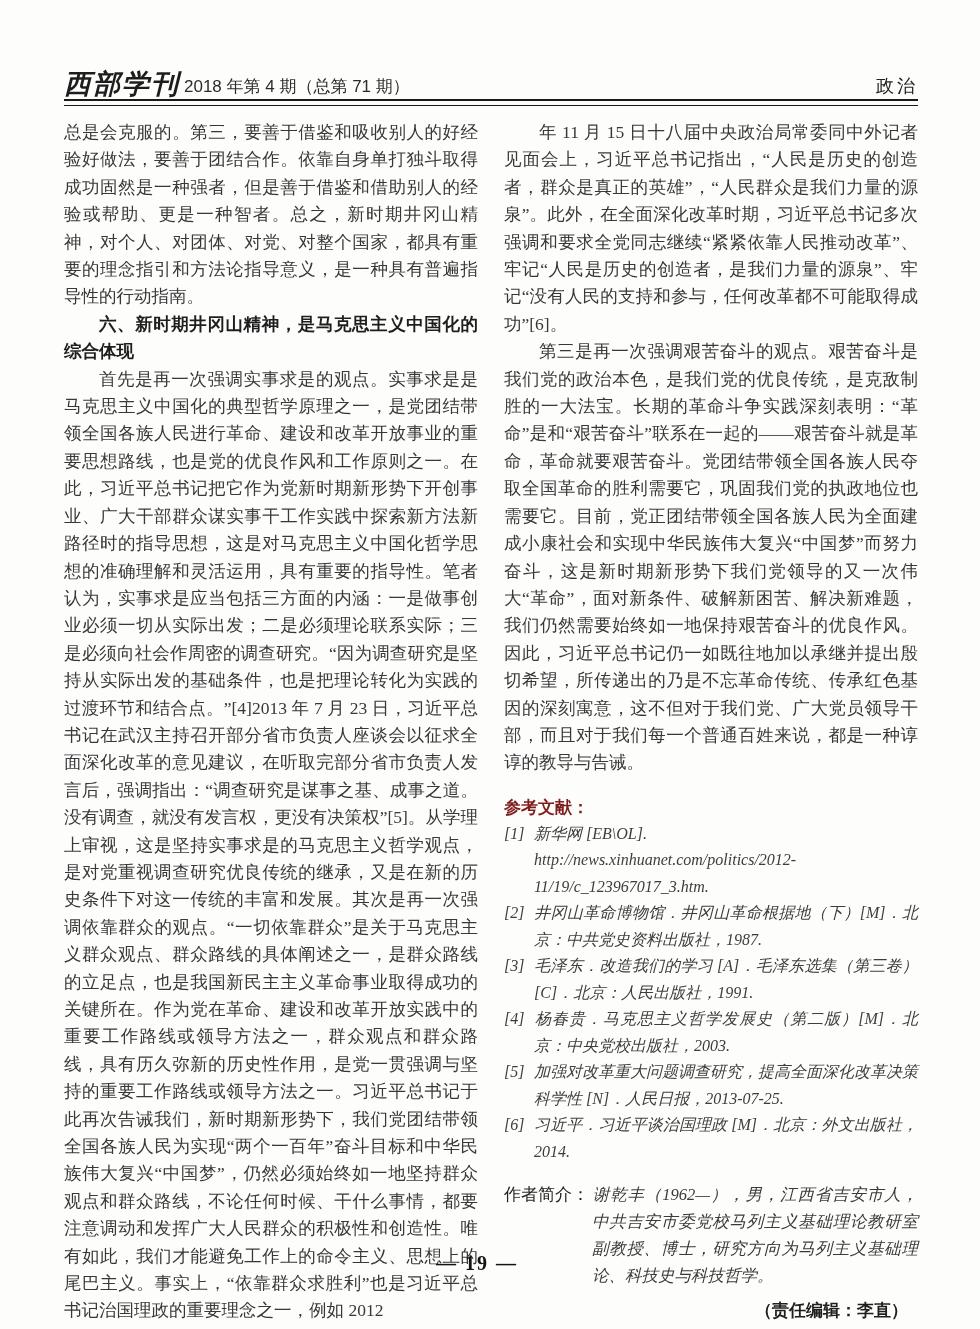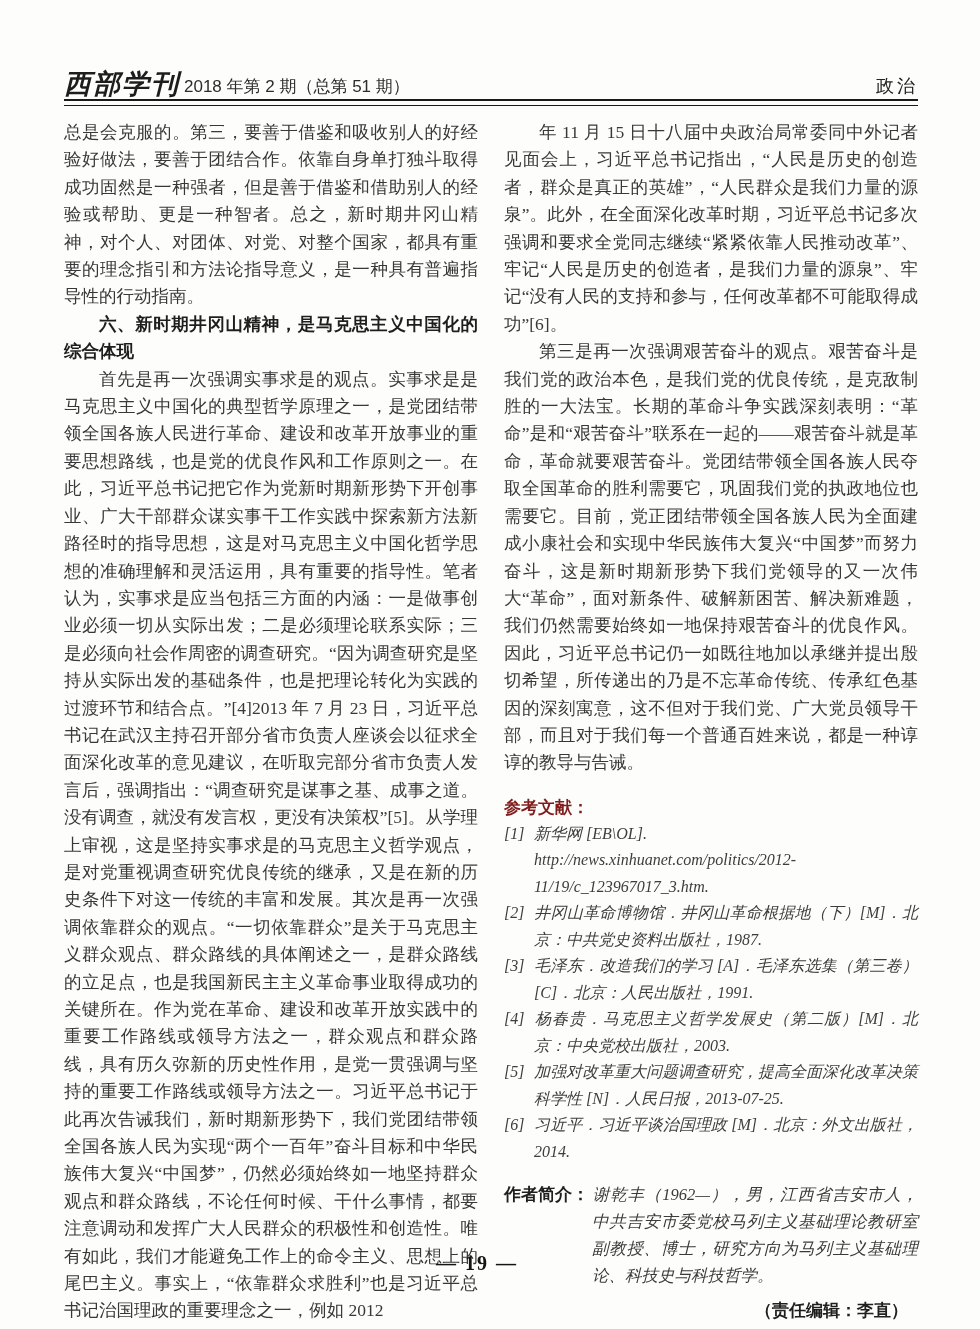--- a/index.html
+++ b/index.html
@@ -62,21 +62,21 @@
   .ref-num { display:inline-block; width:30px; margin-left:-30px; font-style:italic; }
   .ref-text { white-space:pre-line; }
   
   .author {
     margin-top:16px; padding-left:88px; text-indent:-88px;
     font-size:16.5px; line-height:27px; font-style:italic;
     color:#3a3a3a; text-align:justify;
   }
   .author-label {
     display:inline-block; width:88px; text-indent:0;
-    font-style:normal; font-weight:bold; color:#1e1e1e;
+    font-style:normal; font-weight:normal; color:#1e1e1e;
     font-family:"Liberation Sans", sans-serif; font-size:17px;
   }
   .editor {
     margin-top:8px; text-align:right; padding-right:10px;
     font-weight:bold; font-size:17px; color:#1f1f1f;
     font-family:"Liberation Sans", sans-serif; line-height:27px;
   }
   
   .footer {
     position:absolute; left:64px; top:1252px; width:854px;
@@ -89,21 +89,21 @@
   }
 </style>
 </head>
 <body>
 
 <div class="page">
 
   <div class="header">
     <div class="header-left">
       <span class="logo">西部学刊</span>
-      <span class="issue">2018 年第 2 期（总第 51 期）</span>
+      <span class="issue">2018 年第 4 期（总第 71 期）</span>
     </div>
     <span class="section">政治</span>
   </div>
 
   <div class="rule"></div>
 
   <div class="columns">
 
     <div class="col">
       <p>总是会克服的。第三，要善于借鉴和吸收别人的好经验好做法，要善于团结合作。依靠自身单打独斗取得成功固然是一种强者，但是善于借鉴和借助别人的经验或帮助、更是一种智者。总之，新时期井冈山精神，对个人、对团体、对党、对整个国家，都具有重要的理念指引和方法论指导意义，是一种具有普遍指导性的行动指南。</p>

